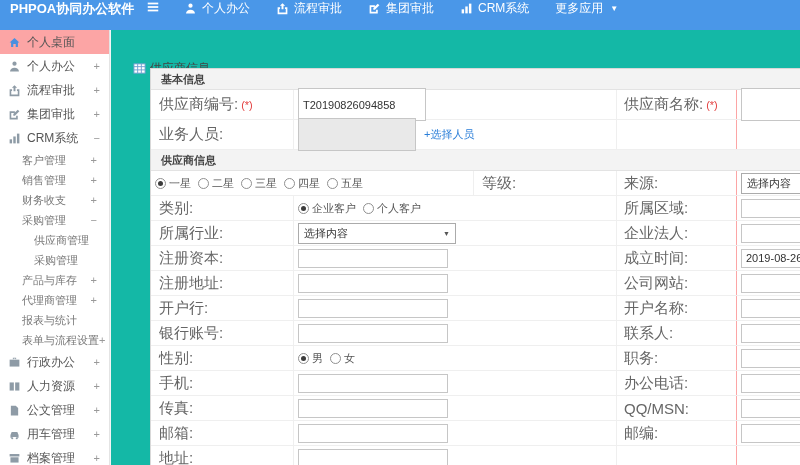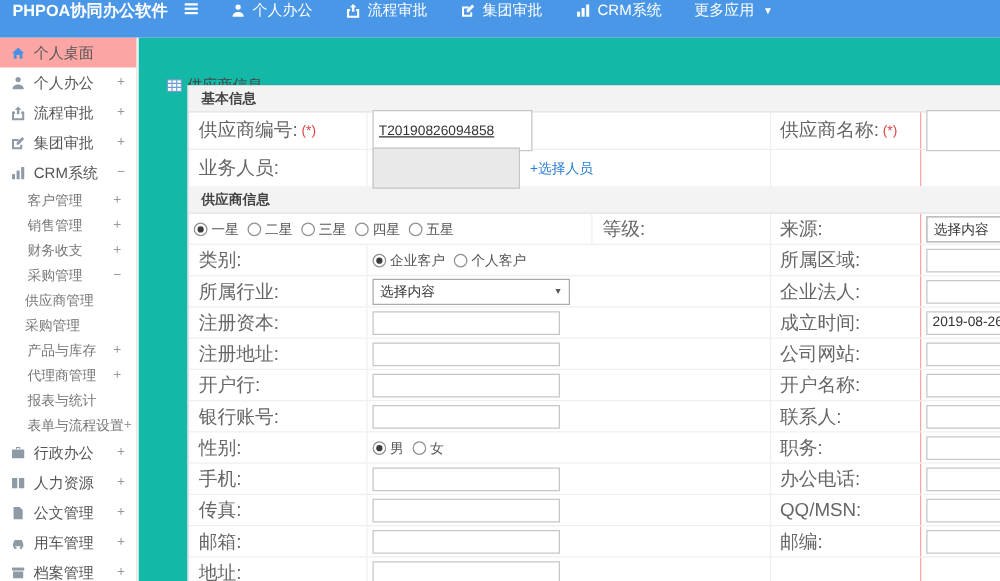--- a/index.html
+++ b/index.html
@@ -15,42 +15,42 @@
   .nav-caret { font-size:8px; margin-left:2px; }
 
   
   .sidebar { position:absolute; top:30px; left:0; width:110px; bottom:0; background:#fff; border-right:1px solid #e4e4e4; }
   .sb-item { display:flex; align-items:center; height:24px; padding:0 9px 0 8px; font-size:12px; color:#555; cursor:pointer; white-space:nowrap; }
   .sb-item .icon { width:13px; height:13px; margin-right:6px; color:#8e9ba6; flex:none; display:flex; }
   .sb-item .sign { margin-left:auto; color:#999; font-size:11px; }
   .sb-item.active { background:#fca5a5; }
   .sb-item.active .icon { color:#4a90e0; }
   .sb-sub { height:20px; padding:0 12px 0 22px; font-size:11px; color:#777; }
-  .sb-sub2 { padding-left:20px; }
+  .sb-sub2 { padding-left:34px; }
 
   
   .content { position:absolute; left:111px; top:30px; right:0; bottom:0; background:#14b8a6; }
   .tabs { position:absolute; left:22px; top:7px; display:flex; align-items:center; gap:10px; }
   .tab { display:flex; align-items:center; gap:4px; font-size:12px; color:#444; cursor:pointer; white-space:nowrap; }
   .tab .ticon { display:flex; }
   .tab.active { background:#2077d3; color:#fff; padding:3px 8px; border-radius:2px;margin-top:40px; }
 
   .panel { position:absolute; left:39px; top:38px; width:934px; background:#fff; border:1px solid #d8d8d8; }
   .sec-header { height:21px; line-height:21px; background:#f3f3f3; border-bottom:1px solid #e3e3e3; font-size:11px; font-weight:bold; color:#444; padding-left:10px; }
   .frow { display:flex; align-items:stretch; border-bottom:1px solid #efefef; height:25px; }
   .frow.tall { height:30px; }
   .cell { display:flex; align-items:center; }
   .c1 { width:143px; border-right:1px solid #efefef; padding-left:8px; }
   .c2 { width:323px; border-right:1px solid #efefef; }
   .c3 { width:120px; border-right:1px solid #fca5a5; padding-left:7px; }
   .c4 { flex:1; }
   .flabel { font-size:15px; color:#666; white-space:nowrap; }
   .req { color:#e34343; font-size:11px; margin-left:3px; }
   .txt { height:19px; border:1px solid #c6c6c6; font-size:11px; padding:0 4px; margin-left:4px; font-family:inherit; color:#333; }
-  .tall .txt { height:33px;text-decoration:underline; }
+  .tall .txt { height:33px; }
   .w128{width:128px} .w150{width:150px} .w300{width:300px} .w118{width:118px}
   .txt.gray { background:#e9e9e9; }
   .link { font-size:11px; color:#2a7ed8; margin-left:8px; cursor:pointer; white-space:nowrap; }
   .sel { width:158px; height:21px; border:1px solid #ababab; background:#fff; display:flex; align-items:center; justify-content:space-between; padding:0 5px; font-size:11px; color:#333; margin-left:4px; cursor:pointer; }
   .sel .caret { font-size:7px; color:#555; }
   .radio { display:inline-flex; align-items:center; margin-left:4px; margin-right:3px; font-size:11px; color:#555; cursor:pointer; white-space:nowrap; }
   .rdot { width:11px; height:11px; border:1px solid #909090; border-radius:50%; margin-right:3px; background:#fff; position:relative; flex:none; }
   .rdot.checked:after { content:""; position:absolute; left:2px; top:2px; right:2px; bottom:2px; border-radius:50%; background:#3c3c3c; }
   svg { display:block; }
 </style>

